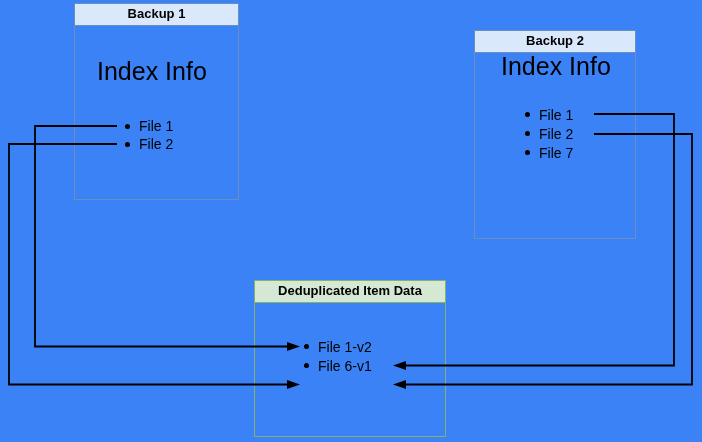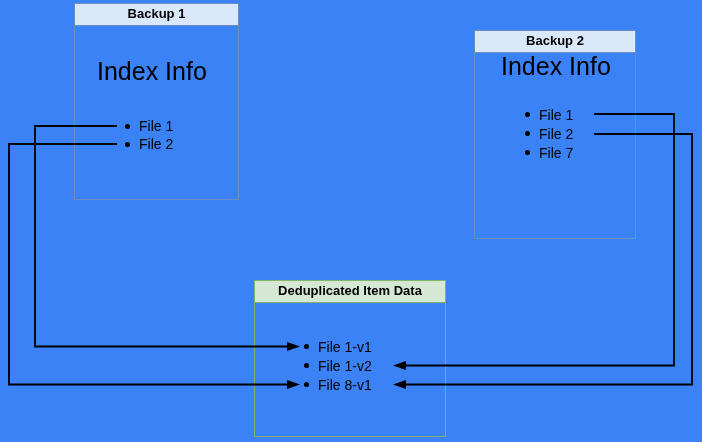--- a/index.html
+++ b/index.html
@@ -85,29 +85,25 @@
   </div>
 
   <div class="box green" style="left:254px; top:280px; width:192px; height:157px;">
     <div class="box-header">
       <span>Deduplicated Item Data</span>
     </div>
   </div>
   <div class="filelist rh19" style="left:302px; top:337px;">
     <div class="filerow">
       <span class="dot"></span>
-      <span>File 1-v1</span>
-    </div>
-    <div class="filerow">
-      <span class="dot"></span>
       <span>File 1-v2</span>
     </div>
     <div class="filerow">
       <span class="dot"></span>
-      <span>File 8-v1</span>
+      <span>File 6-v1</span>
     </div>
   </div>
 
   <svg class="connectors" viewBox="0 0 702 442">
 
     <path d="M117,126 H35 V346.5 H288"></path>
     <polygon points="300,346.5 287,342 287,351"></polygon>
 
     <path d="M117,144 H9 V384.5 H288"></path>
     <polygon points="300,384.5 287,380 287,389"></polygon>

